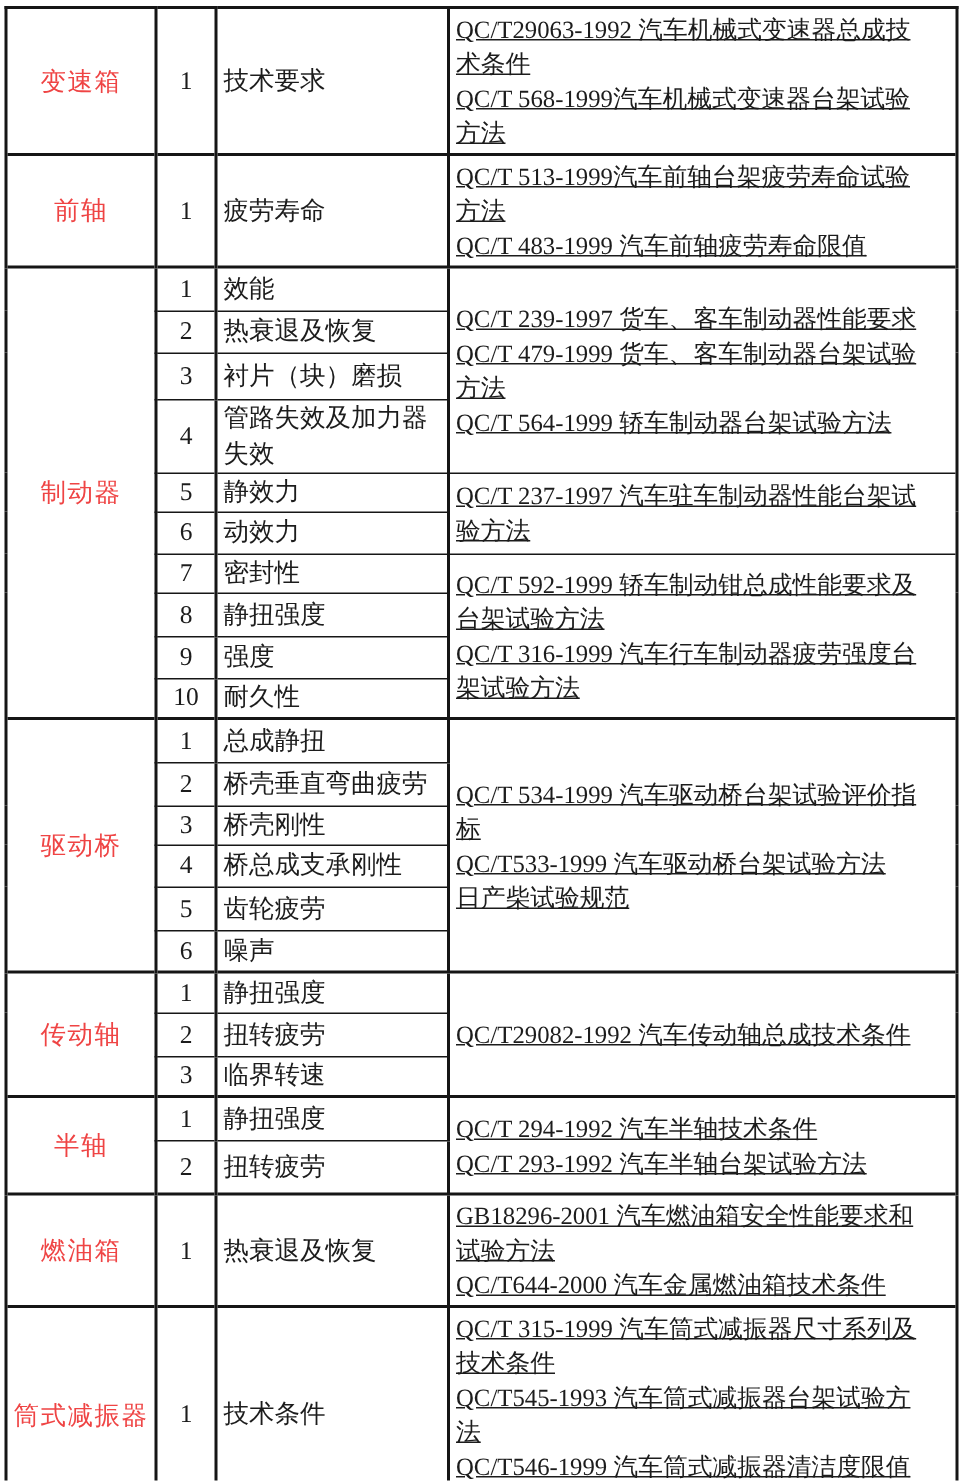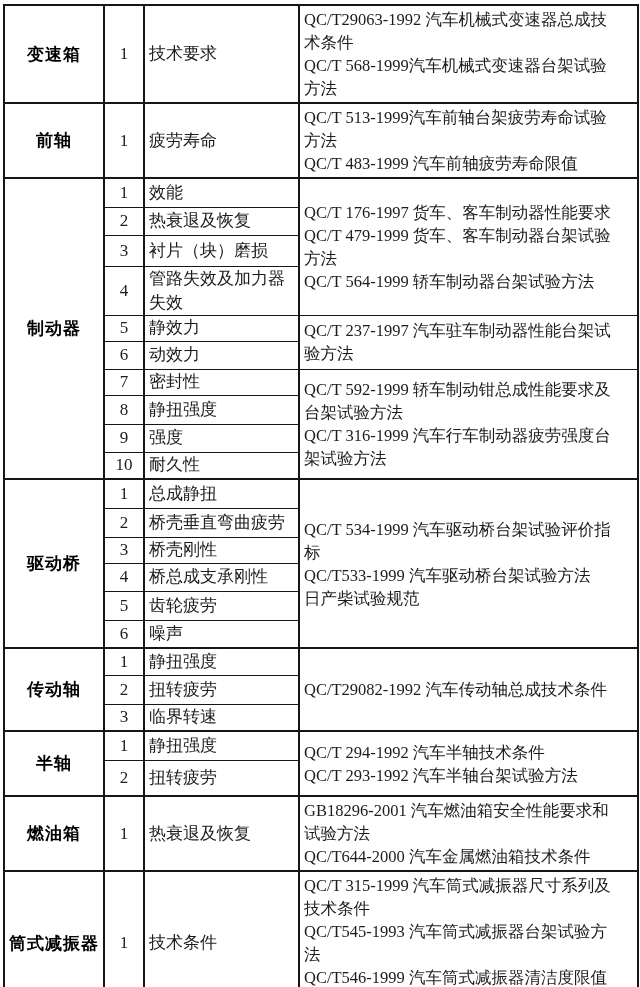--- a/index.html
+++ b/index.html
@@ -16,28 +16,28 @@
     border:2px solid #161616;
   }
   td{
     border:1px solid #161616;
     border-left-width:2px;border-right-width:2px;
     padding:0;vertical-align:middle;
     font-size:17px;
   }
   tr.sec td{border-top-width:2px;}
   td.comp{
-    color:#000000;text-align:center;
-    font-size:17px;letter-spacing:1px;font-weight:bold;
+    color:#ef4444;text-align:center;
+    font-size:17px;letter-spacing:1px;
   }
   td.num{text-align:center;}
   td.item{text-align:left;line-height:24px;padding:0 4px;}
   td.std{
     text-align:left;padding:2px 18px 2px 4px;
-    font-size:16.5px;line-height:23px;
+    font-size:16.5px;line-height:23px;text-decoration:underline;
   }
   td.std .line{display:block;}
 </style>
 </head>
 <body>
 
 <table class="std-table">
   <colgroup>
     <col style="width:100px">
       <col style="width:40px">
@@ -64,21 +64,21 @@
         <span class="line">QC/T 513-1999汽车前轴台架疲劳寿命试验方法</span>
         <span class="line">QC/T 483-1999 汽车前轴疲劳寿命限值</span>
       </td>
     </tr>
 
     <tr class="sec" style="height:29px">
       <td class="comp" rowspan="10">制动器</td>
       <td class="num">1</td>
       <td class="item">效能</td>
       <td class="std" rowspan="4">
-        <span class="line">QC/T 176-1997 货车、客车制动器性能要求</span>
+        <span class="line">QC/T 239-1997 货车、客车制动器性能要求</span>
         <span class="line">QC/T 479-1999 货车、客车制动器台架试验方法</span>
         <span class="line">QC/T 564-1999 轿车制动器台架试验方法</span>
       </td>
     </tr>
     <tr style="height:28px">
       <td class="num">2</td>
       <td class="item">热衰退及恢复</td>
     </tr>
     <tr style="height:31px">
       <td class="num">3</td>

